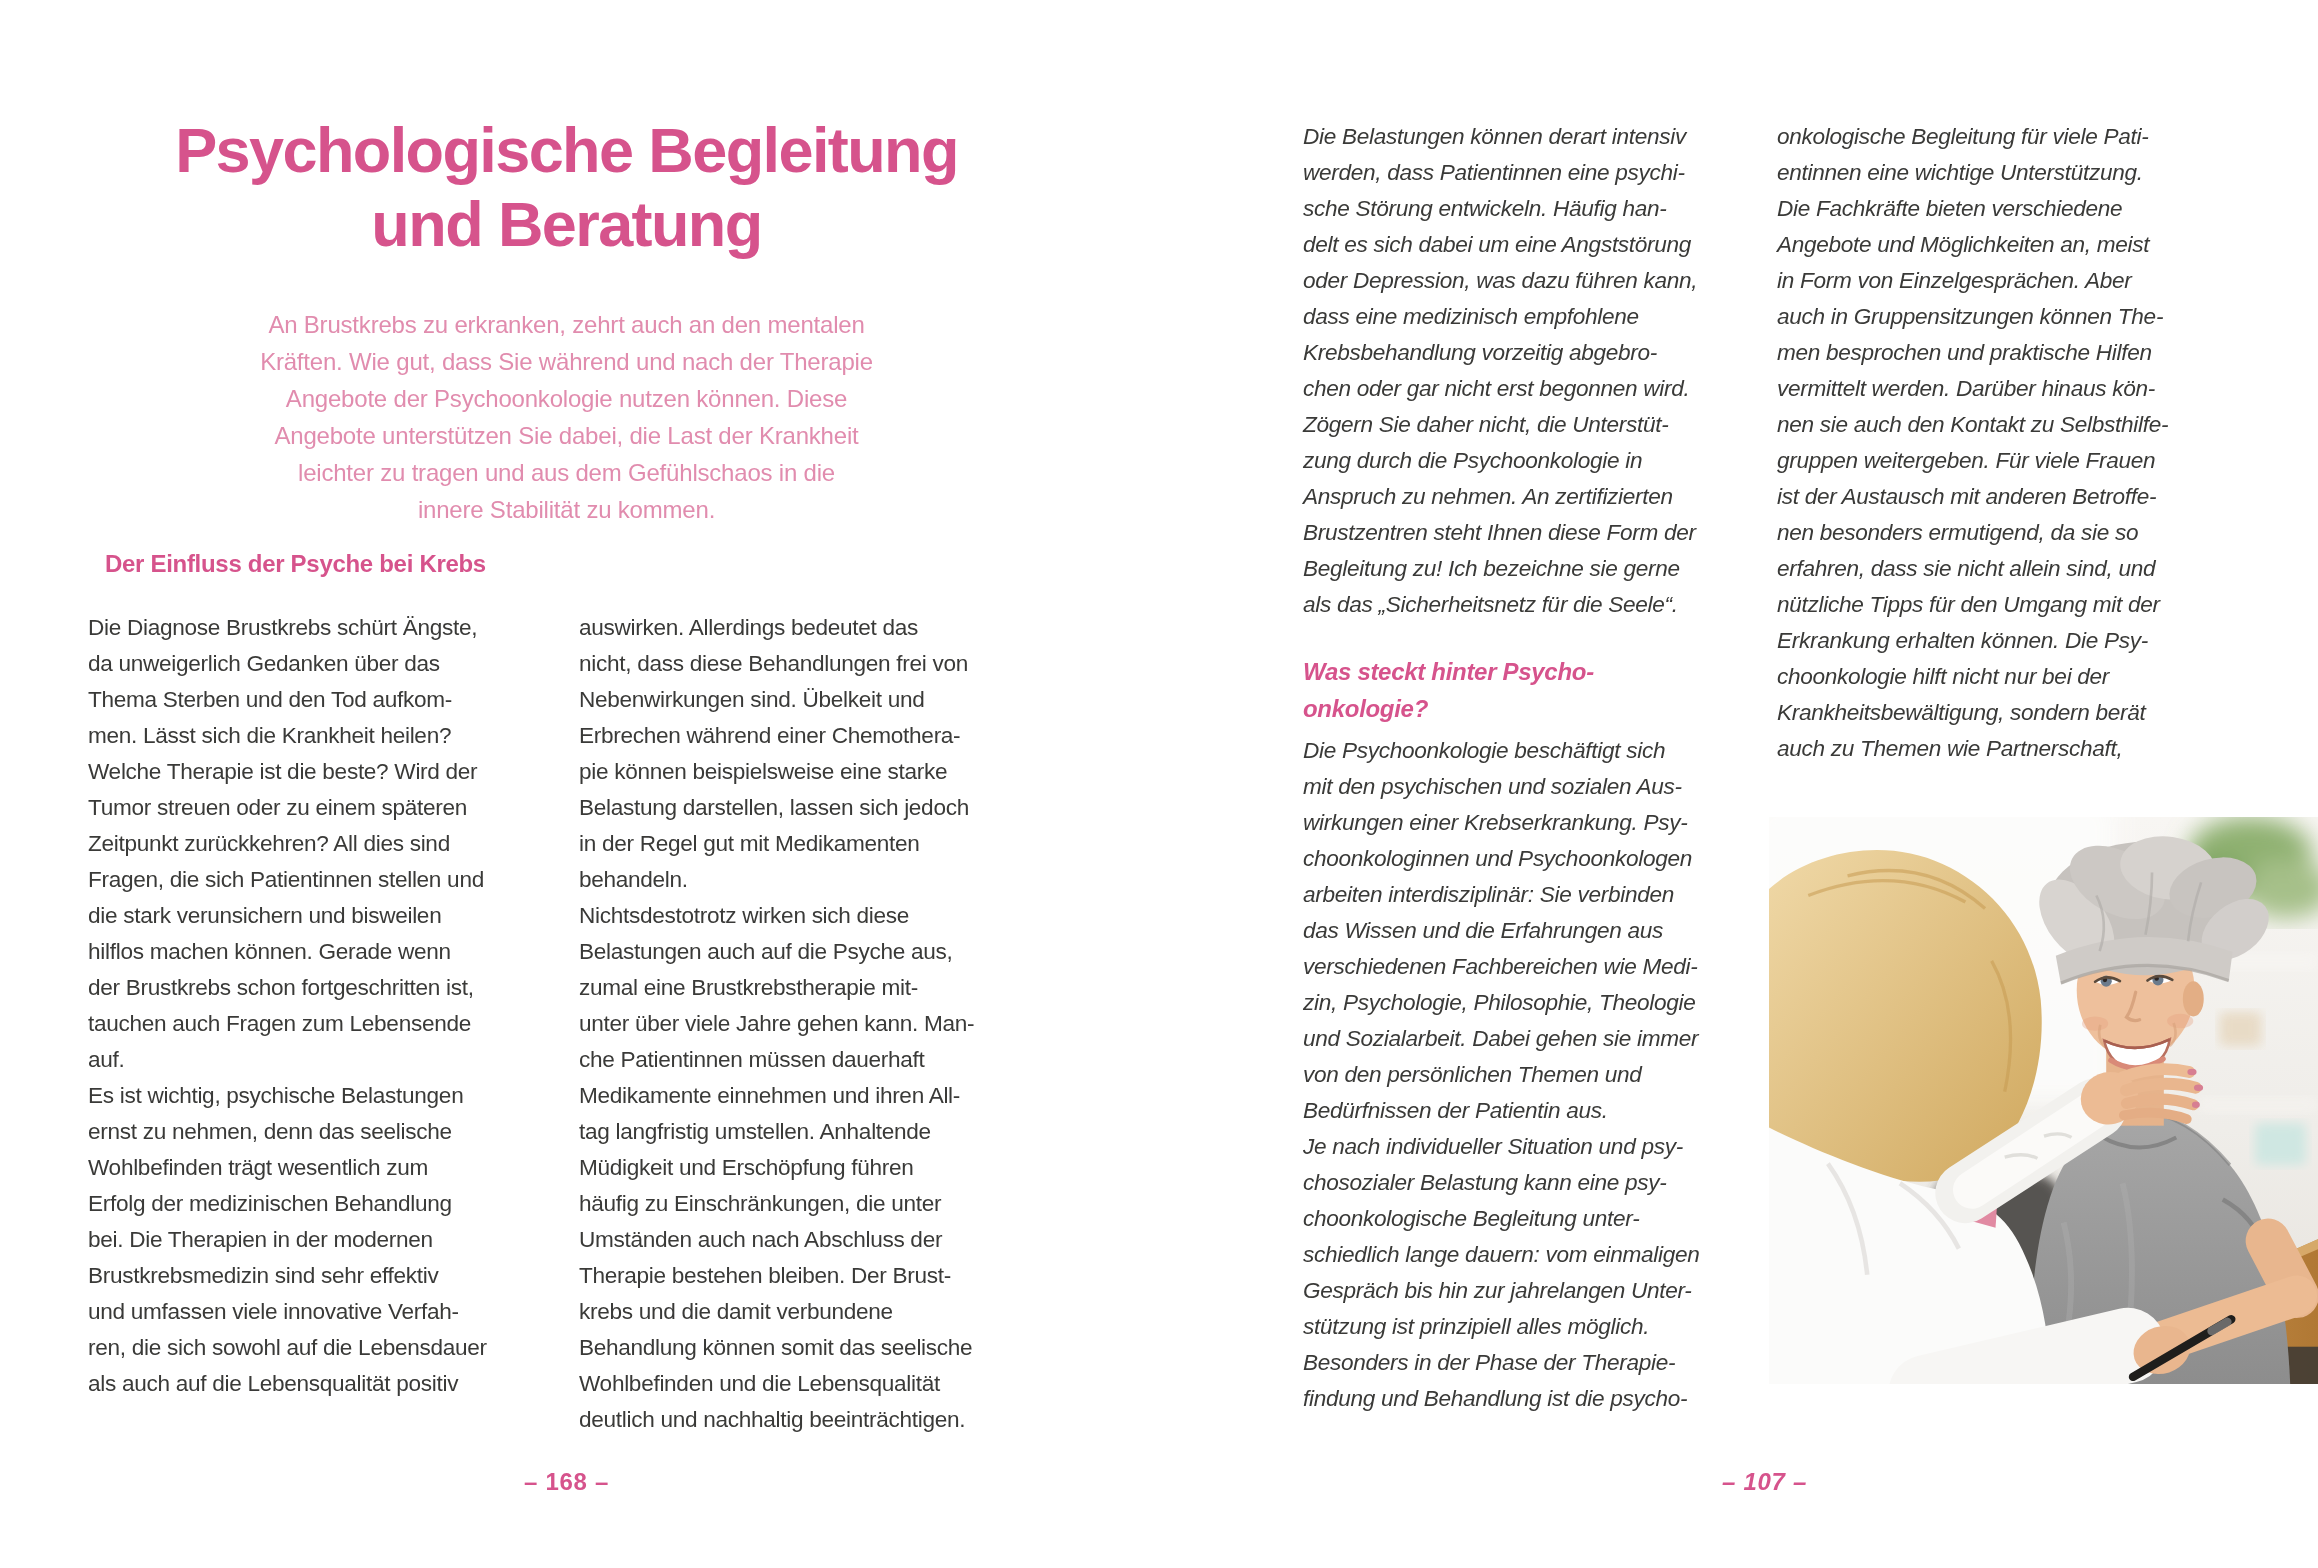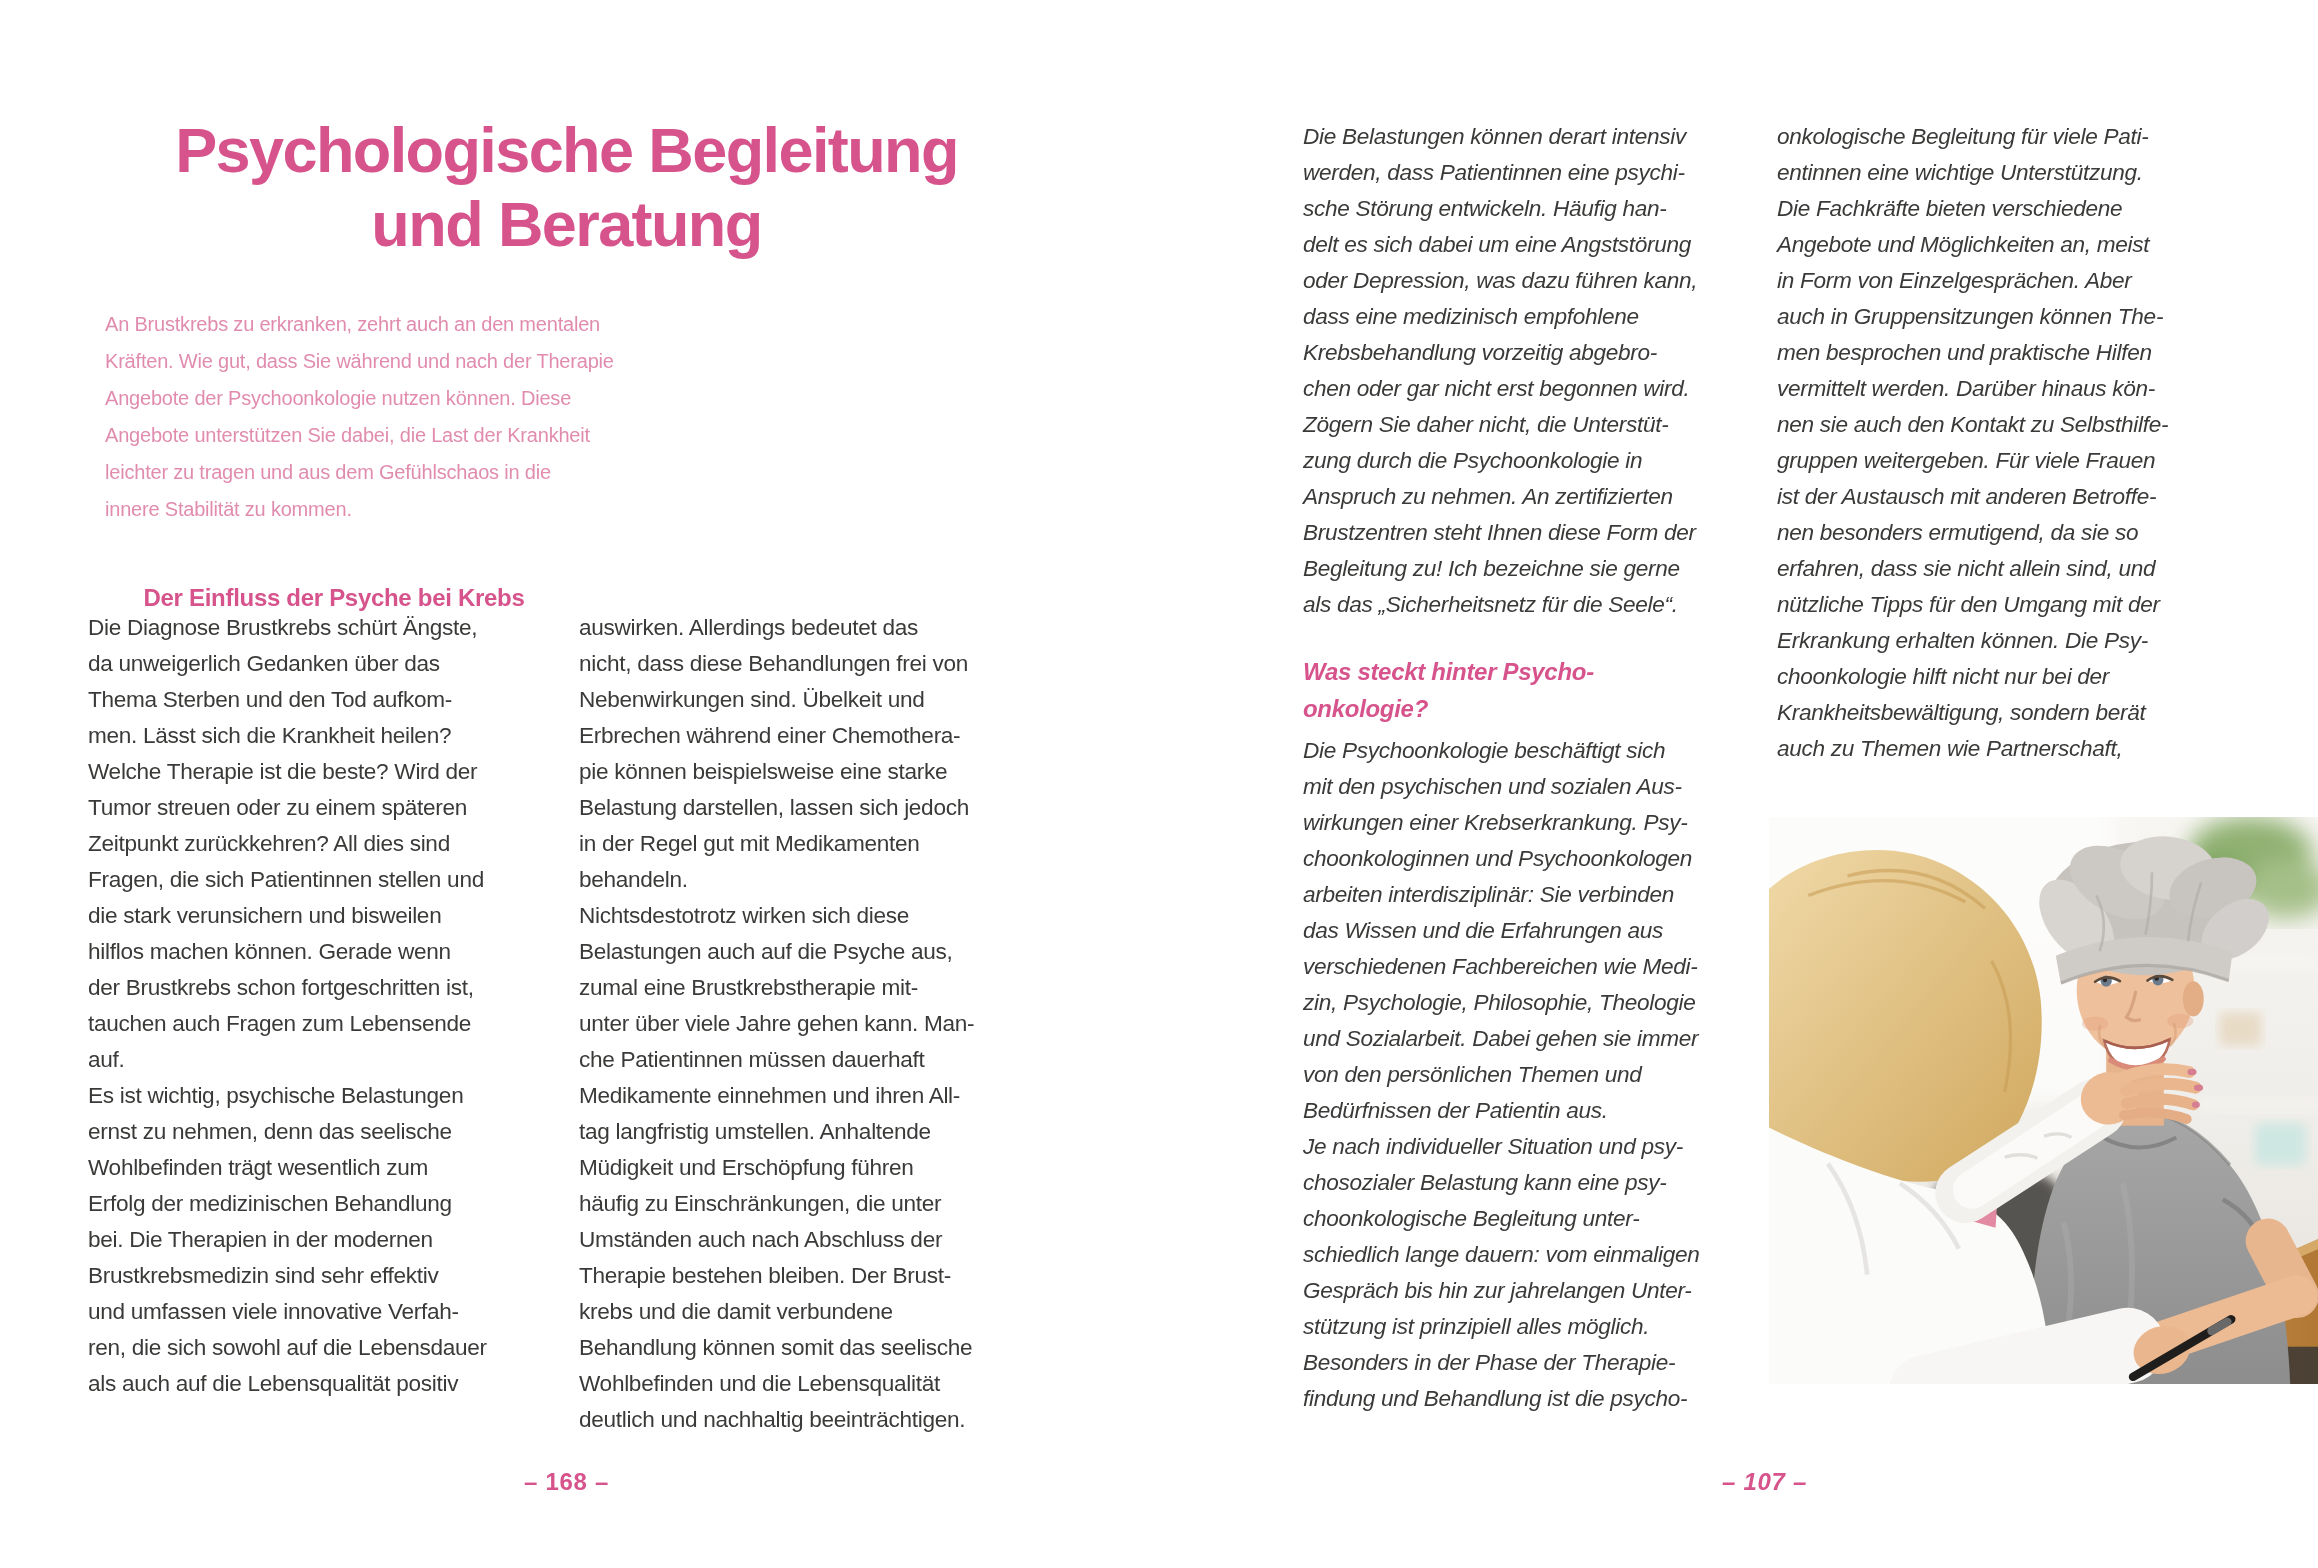--- a/index.html
+++ b/index.html
@@ -13,29 +13,29 @@
   .page-left{left:0;width:1160px;}
   .page-right{left:1160px;width:1159px;font-style:italic;}
 
   .title{
     position:absolute;left:105px;top:113px;width:923px;margin:0;
     font-size:63px;line-height:74px;font-weight:bold;letter-spacing:-1.6px;
     color:var(--accent);text-align:center;white-space:pre-line;
   }
   .intro{
     position:absolute;left:105px;top:306px;width:923px;margin:0;
-    font-size:20px;line-height:37px;font-weight:normal;letter-spacing:-0.2px;
-    color:var(--intro);white-space:pre-line;
+    font-size:24px;line-height:37px;font-weight:normal;letter-spacing:-0.2px;
+    color:var(--intro);text-align:center;white-space:pre-line;
   }
   .col-heading{
     position:absolute;margin:0;
     font-size:24px;line-height:37px;font-weight:bold;letter-spacing:-0.3px;
     color:var(--accent);white-space:pre-line;
   }
-  .heading-left{left:105px;top:579px;width:458px;text-align:center;}
+  .heading-left{left:105px;top:545px;width:458px;}
   .heading-right{left:143px;top:653px;width:458px;}
   .col{
     position:absolute;margin:0;
     font-size:22.6px;line-height:36px;letter-spacing:-0.3px;
     color:var(--body);white-space:pre;
   }
   .col-l1{left:88px;top:610px;width:452px;}
   .col-l2{left:579px;top:610px;width:452px;}
   .col-r1a{left:143px;top:119px;width:452px;}
   .col-r1b{left:143px;top:733px;width:452px;}

